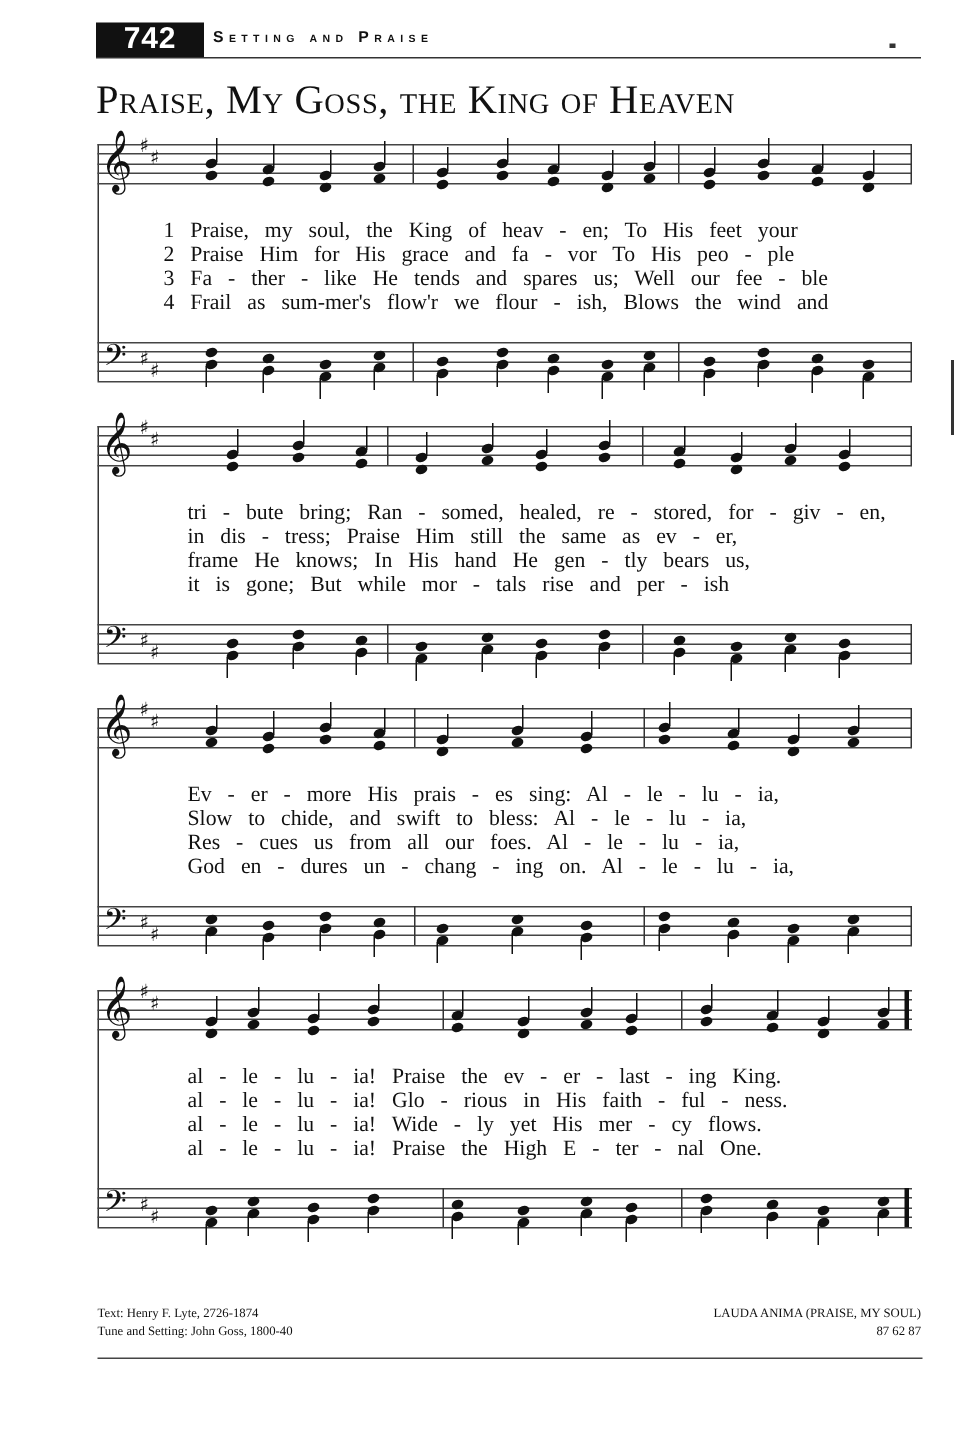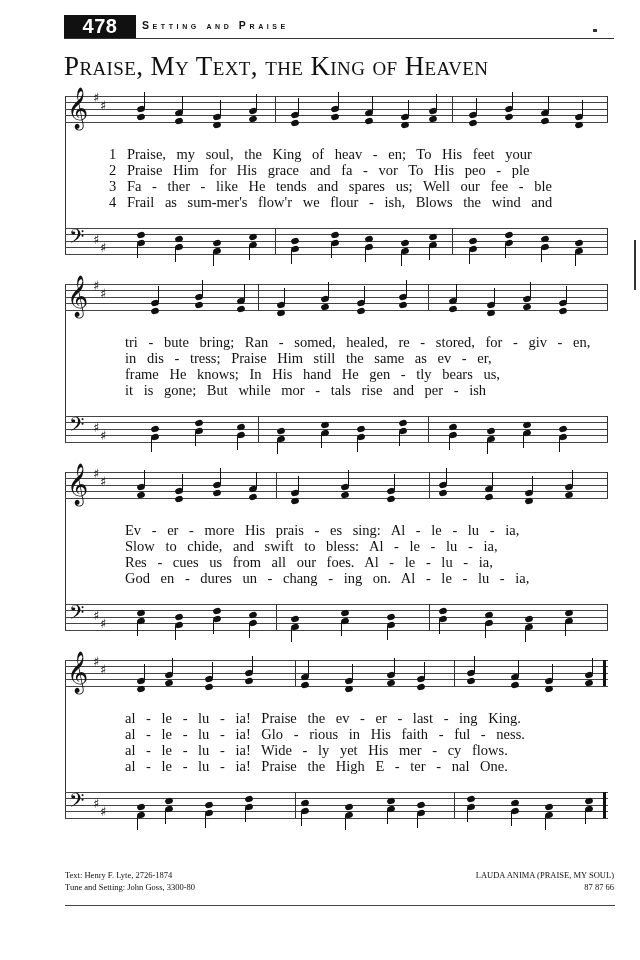--- a/index.html
+++ b/index.html
@@ -32,25 +32,25 @@
 
   
   .foot-left { position: absolute; left: 65px; top: 869px; font-size: 8.5px; line-height: 12px; }
   .foot-right { position: absolute; right: 26px; top: 869px; font-size: 8.5px; line-height: 12px; text-align: right; }
   .foot-rule { position: absolute; left: 65px; top: 905px; width: 550px; height: 1px; background: #444; }
   .edge-mark { position: absolute; left: 634px; top: 240px; width: 2px; height: 50px; background: #333; }
 </style>
 </head>
 <body>
 
-<div class="hdr-num">478</div>
+<div class="hdr-num">742</div>
 <div class="hdr-sec">Setting and Praise</div>
 <div class="hdr-rule"></div>
 <div class="hdr-dot"></div>
-<div class="title">Praise, My Text, the King of Heaven</div>
+<div class="title">Praise, My Goss, the King of Heaven</div>
 <div class="edge-mark"></div>
 
 <div id="systems">
     <div class="system" style="top: 96px; height: 170px;">
       <div class="bracket" style="top: 0px; height: 158px;"></div>
       <div class="staff" style="top: 0px;">
         <div class="line" style="top: 0px;"></div>
         <div class="line" style="top: 6.4px;"></div>
         <div class="line" style="top: 12.8px;"></div>
         <div class="line" style="top: 19.2px;"></div>
@@ -466,19 +466,19 @@
         <div class="lyric-line" style="top: 0px; left: 60px; word-spacing: 7px;">al - le - lu - ia! Praise the ev - er - last - ing King.</div>
         <div class="lyric-line" style="top: 16px; left: 60px; word-spacing: 7px;">al - le - lu - ia! Glo - rious in His faith - ful - ness.</div>
         <div class="lyric-line" style="top: 32px; left: 60px; word-spacing: 7px;">al - le - lu - ia! Wide - ly yet His mer - cy flows.</div>
         <div class="lyric-line" style="top: 48px; left: 60px; word-spacing: 7px;">al - le - lu - ia! Praise the High E - ter - nal One.</div>
       </div>
     </div>
   </div>
 
 <div class="foot-left">
   <div>Text: Henry F. Lyte, 2726-1874</div>
-  <div>Tune and Setting: John Goss, 3300-80</div>
+  <div>Tune and Setting: John Goss, 1800-40</div>
 </div>
 <div class="foot-right">
   <div>LAUDA ANIMA (PRAISE, MY SOUL)</div>
-  <div>87 87 66</div>
+  <div>87 62 87</div>
 </div>
 <div class="foot-rule"></div>
 
 </body></html>

